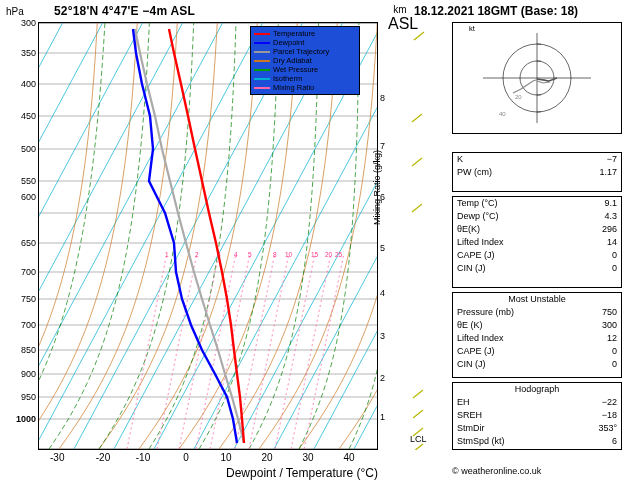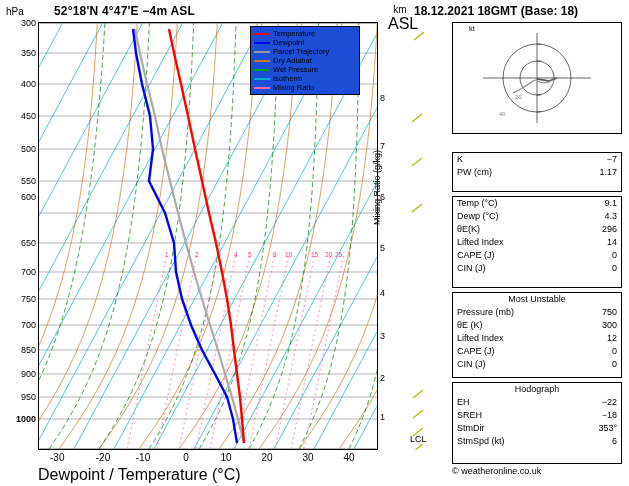--- a/index.html
+++ b/index.html
@@ -25,33 +25,33 @@
   
   .ptick{left:4px;width:32px;text-align:right;font-size:9px;}
   
   .kmtick{left:380px;width:16px;text-align:left;font-size:9px;}
   
   #legend{left:250px;top:26px;width:110px;background:#1d4ed8;border:1px solid #000;padding:2px 3px;box-sizing:border-box;}
   #legend .row{display:flex;align-items:center;height:9px;margin:0;}
   #legend .swatch{width:16px;height:2px;margin-right:3px;flex:none;}
   #legend .lbl{font-size:7.5px;line-height:9px;white-space:nowrap;}
   
-  #xaxis-label{left:38px;top:466px;width:340px;text-align:left;font-size:16px;}
+  #xaxis-label{left:38px;top:466px;width:340px;text-align:right;font-size:12px;}
   
   #mixing-label{left:372px;top:225px;width:120px;font-size:9px;transform:rotate(-90deg);transform-origin:0 0;}
   #lcl-label{left:382px;top:434px;font-size:9px;padding-left:28px;}
   
   #hodo-box{left:452px;top:22px;width:170px;height:112px;border:1px solid #000;box-sizing:border-box;background:#fff;}
   #hodo-kt{left:469px;top:24px;font-size:7.5px;text-align:center;}
   
   .panel{border:1px solid #000;box-sizing:border-box;background:#fff;}
   #tbl-indices{left:452px;top:152px;width:170px;height:40px;}
   #tbl-surface{left:452px;top:196px;width:170px;height:92px;}
   #tbl-unstable{left:452px;top:292px;width:170px;height:86px;}
-  #tbl-hodo{left:452px;top:382px;width:170px;height:82px;}
+  #tbl-hodo{left:452px;top:382px;width:170px;height:68px;}
   .panel table{width:100%;border-collapse:collapse;font-size:9px;}
   .panel td{padding:0 4px;height:13px;line-height:13px;white-space:nowrap;}
   .panel td.v{text-align:right;}
   .panel .hdr{text-align:center;font-size:9px;height:13px;line-height:13px;}
   
   #footer{left:452px;top:466px;font-size:9px;}
 </style>
 </head>
 <body>
 

